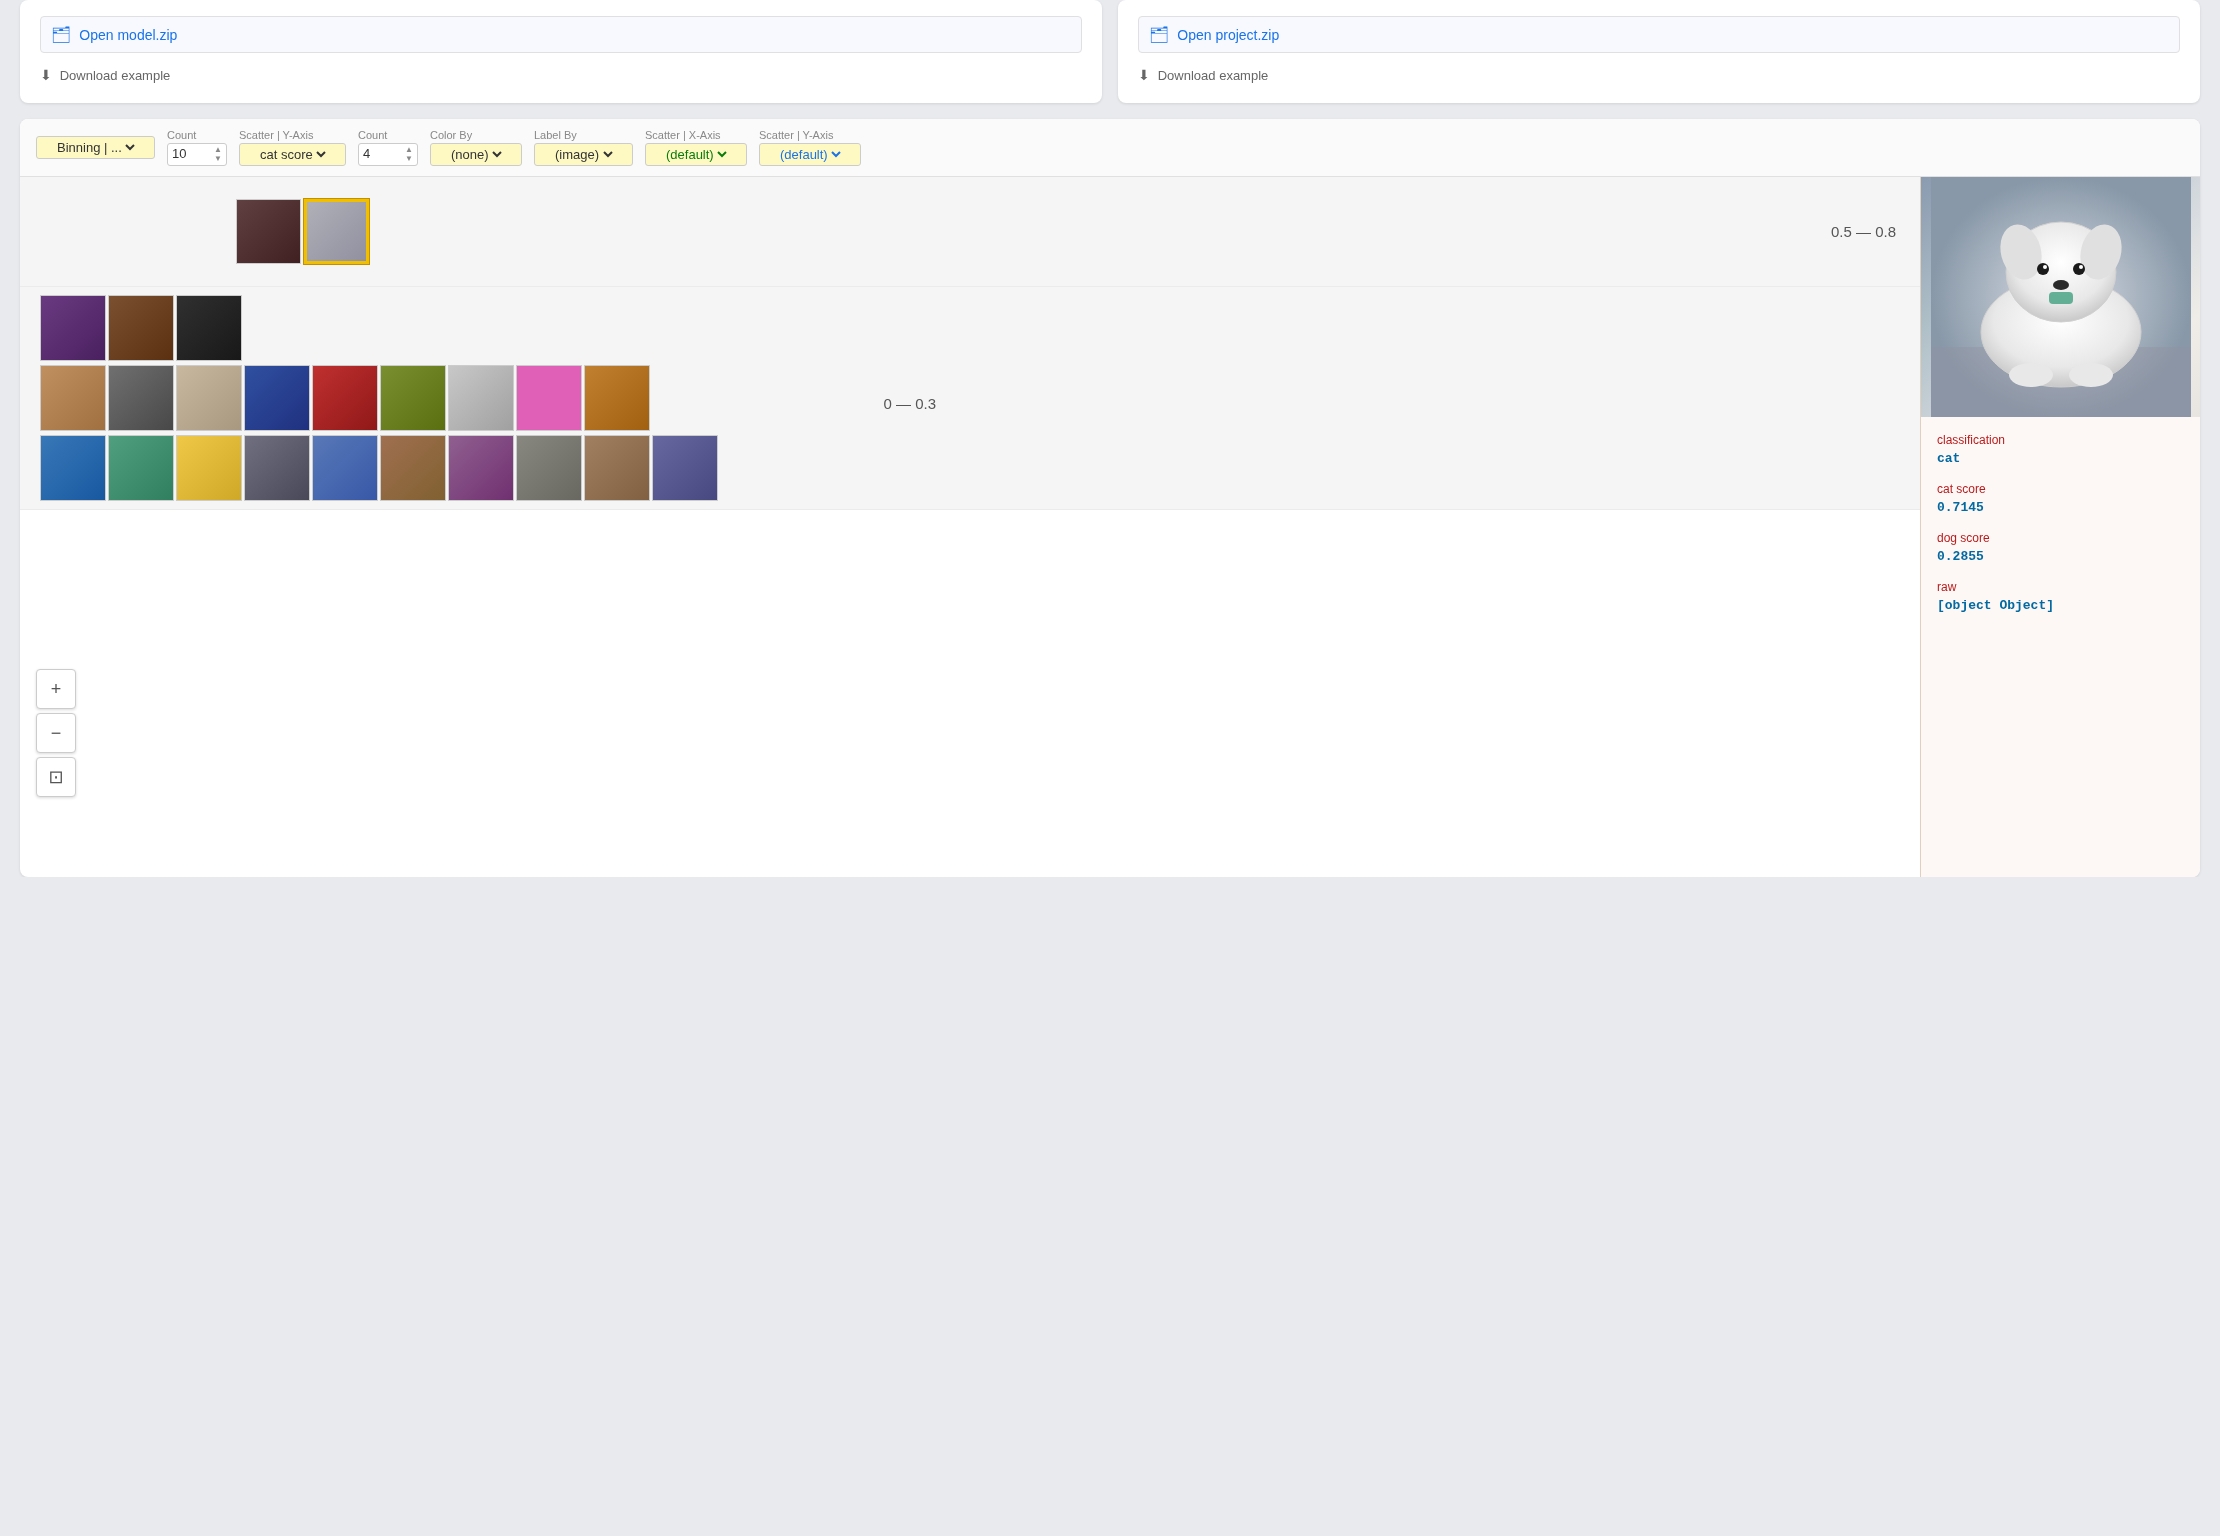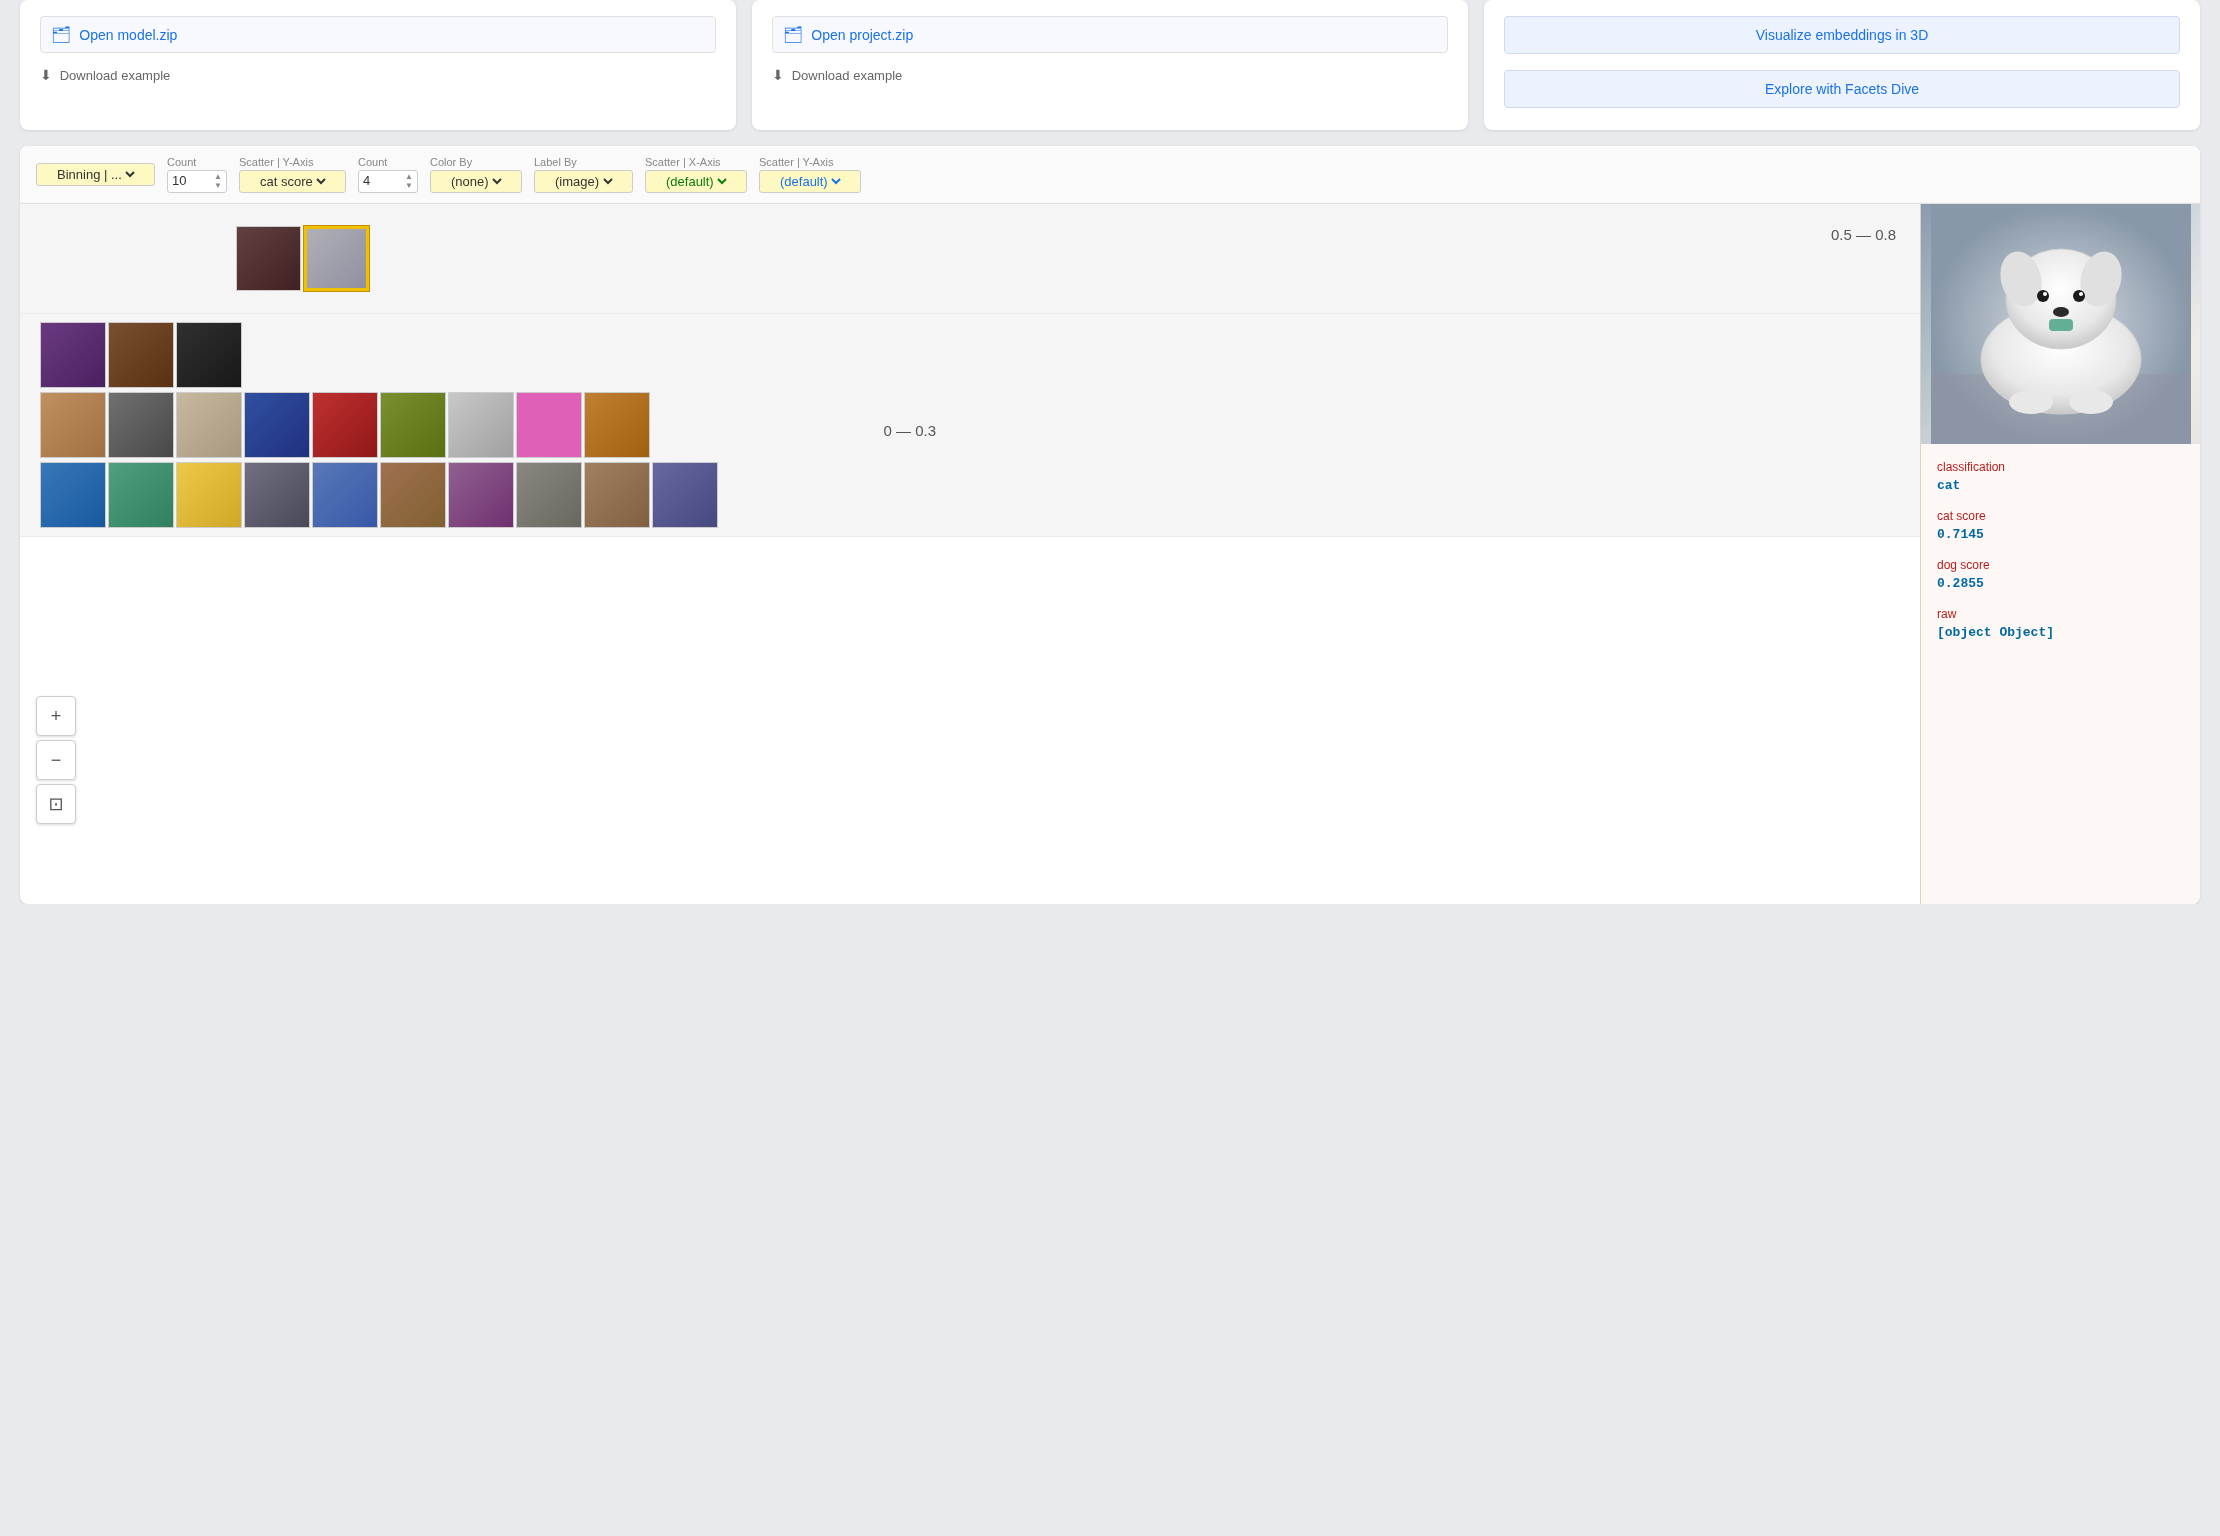--- a/index.html
+++ b/index.html
@@ -252,28 +252,20 @@
     <div class="top-card-btn">
       <span style="font-size:16px;">🗂</span>
       <span>Open project.zip</span>
     </div>
     <div class="top-card-link">
       <span style="font-size:14px;">⬇</span>
       <span>Download example</span>
     </div>
   </div>
 
-  <div class="top-card">
-    <div class="top-card-full-btn">
-      <span>Visualize embeddings in 3D</span>
-    </div>
-    <div class="top-card-full-btn">
-      <span>Explore with Facets Dive</span>
-    </div>
-  </div>
 </div>
 
 <div class="main-content">
 
   <div class="toolbar">
 
     <div class="toolbar-group">
       <div class="toolbar-select-wrap">
         <select>
           <option>Binning | ...</option>
@@ -348,21 +340,21 @@
       </div>
     </div>
   </div>
 
   <div class="facets-container">
 
     <div class="grid-area" style="position:relative;">
 
 
       <div class="section-row" style="background:#f5f5f5; border-bottom:1px solid #ebebeb; min-height:110px; padding:8px 0;">
-        <div style="display:flex; align-items:flex-start; width:100%;padding-left:36px;">
+        <div style="display:flex; align-items:center; width:100%;padding-left:36px;">
           <div style="flex:1; padding-left:180px; display:flex; align-items:center; gap:3px;">
 
             <div style="width:65px;height:65px;background:linear-gradient(135deg,#604040,#402020);border:1px solid #ccc;"></div>
             <div style="width:65px;height:65px;background:linear-gradient(135deg,#b0b0b8,#9090a0);border:3px solid #f0c000;outline:1px solid #c09000;"></div>
           </div>
           <div style="width:180px; text-align:right; padding-right:24px; color:#555; font-size:15px;">
             <span>0.5 — 0.8</span>
           </div>
         </div>
       </div>

